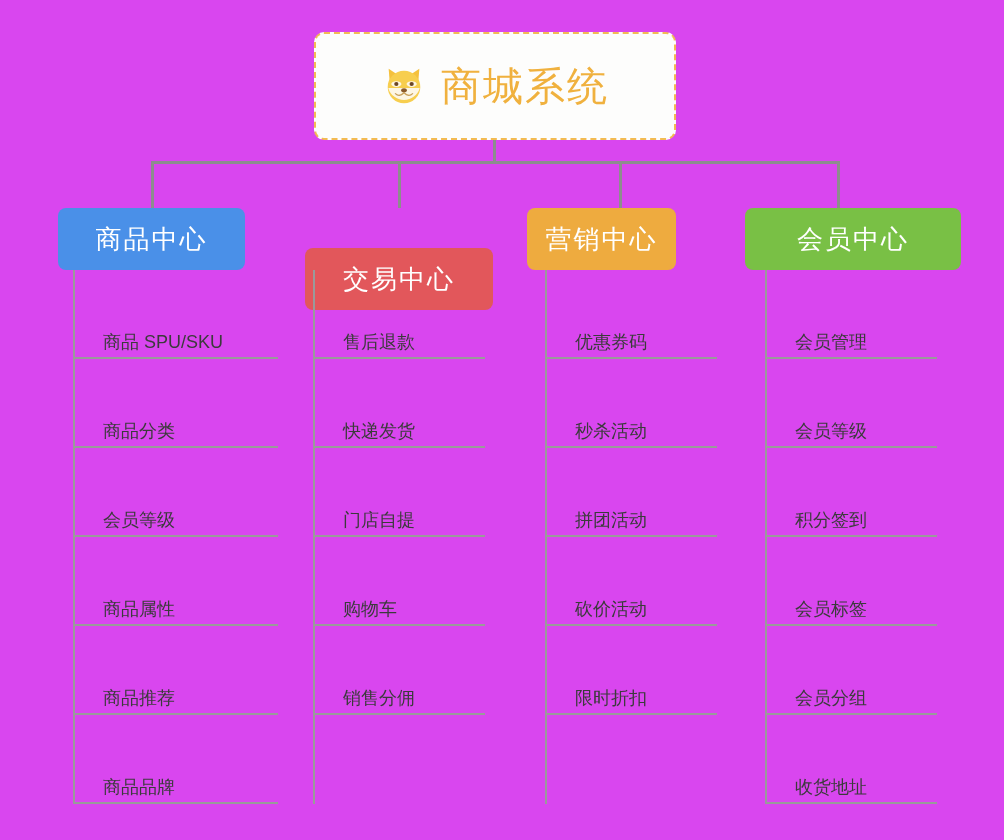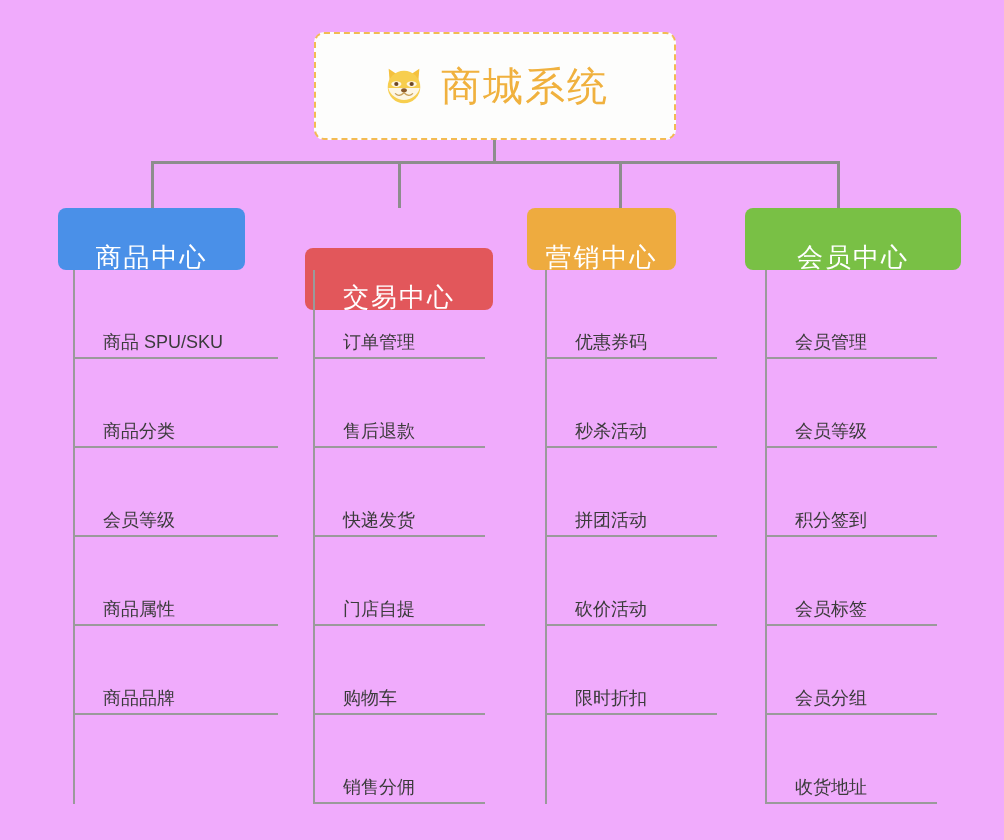--- a/index.html
+++ b/index.html
@@ -10,21 +10,21 @@
   body {
     width: 1004px;
     height: 840px;
     font-family: "Liberation Sans", "DejaVu Sans", sans-serif;
     overflow: hidden;
   }
   #mindmap {
     position: relative;
     width: 1004px;
     height: 840px;
-    background: #f0abfc;
+    background: #d946ef;
   }
 
   
   .root-node {
     position: absolute;
     left: 314px;
     top: 32px;
     width: 362px;
     height: 108px;
     box-sizing: border-box;
@@ -75,21 +75,21 @@
     height: 47px;
   }
 
   
   .cat-box {
     position: absolute;
     top: 208px;
     height: 62px;
     border-radius: 8px;
     display: flex;
-    align-items: flex-end;
+    align-items: center;
     justify-content: center;
   }
   .cat-label {
     color: #ffffff;
     font-size: 26px;
     letter-spacing: 2px;
     line-height: 1;
     white-space: nowrap;
   }
 
@@ -168,33 +168,33 @@
         <div class="leaf-item">
           <span class="leaf-label">商品分类</span>
         </div>
         <div class="leaf-item">
           <span class="leaf-label">会员等级</span>
         </div>
         <div class="leaf-item">
           <span class="leaf-label">商品属性</span>
         </div>
         <div class="leaf-item">
+          <span class="leaf-label">商品推荐</span>
+        </div>
+        <div class="leaf-item">
           <span class="leaf-label">商品品牌</span>
         </div>
       </div>
       <div class="conn conn-drop" style="left: 398px;"></div>
       <div class="cat-box" style="left: 305px; width: 188px; background: rgb(226, 87, 91); margin-top: 40px;">
         <span class="cat-label">交易中心</span>
       </div>
       <div class="leaf-col" style="left: 313px; width: 172px;">
         <div class="leaf-trunk" style="height: 534px;"></div>
         <div class="leaf-item">
-          <span class="leaf-label">订单管理</span>
-        </div>
-        <div class="leaf-item">
           <span class="leaf-label">售后退款</span>
         </div>
         <div class="leaf-item">
           <span class="leaf-label">快递发货</span>
         </div>
         <div class="leaf-item">
           <span class="leaf-label">门店自提</span>
         </div>
         <div class="leaf-item">
           <span class="leaf-label">购物车</span>

